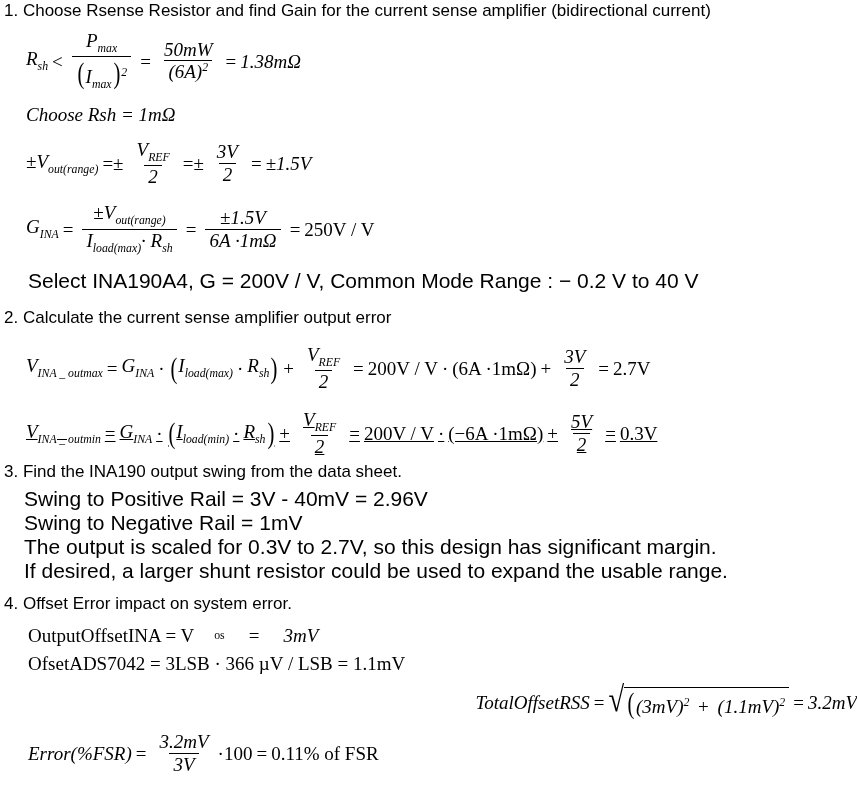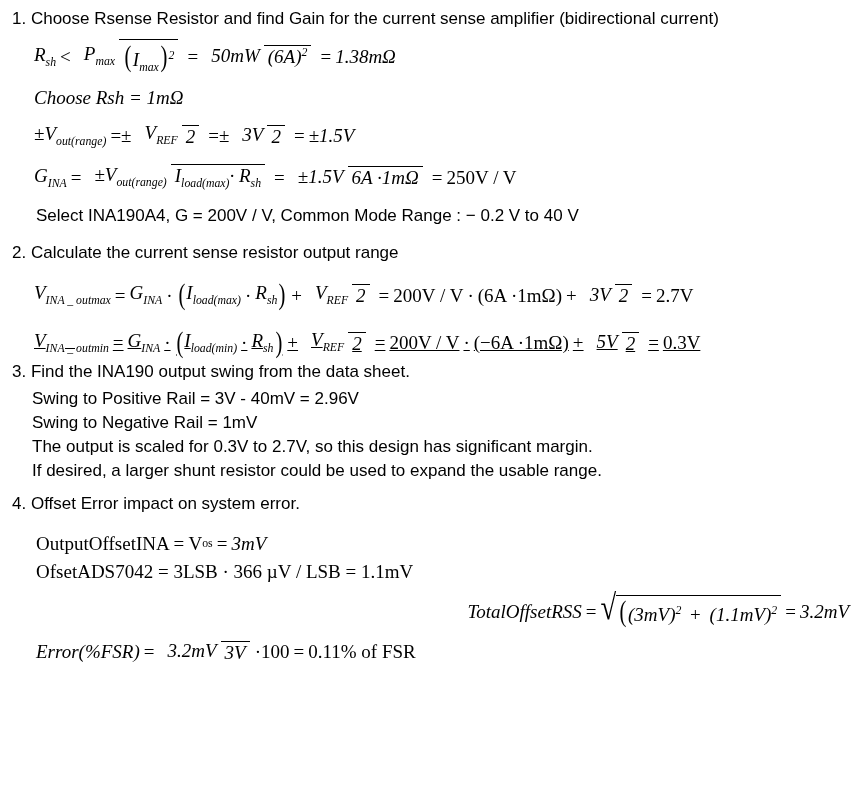--- a/index.html
+++ b/index.html
@@ -11,36 +11,36 @@
     width: 857px;
     height: 786px;
     font-family: "Liberation Sans", sans-serif;
     color: #000000;
     overflow: hidden;
   }
   .page {
     position: relative;
     width: 857px;
     height: 786px;
-    padding: 8px;
+    padding: 0;
     box-sizing: border-box;
   }
   .step {
     position: relative;
   }
   .step-head {
     font-size: 17px;
     line-height: 22px;
     white-space: nowrap;
   }
   .indent {
     padding-left: 24px;
   }
   .line {
-    font-size: 17px;
+    font-size: 21px;
     line-height: 24px;
     white-space: nowrap;
   }
   .mathline {
     font-family: "Liberation Serif", serif;
     font-style: italic;
     font-size: 19px;
     line-height: 1.0;
     white-space: nowrap;
     display: flex;
@@ -59,21 +59,21 @@
     vertical-align: sub;
     font-style: normal;
   }
   .sup {
     font-size: 0.62em;
     vertical-align: super;
     font-style: italic;
   }
   .frac {
     display: inline-flex;
-    flex-direction: row;
+    flex-direction: column;
     align-items: center;
     vertical-align: middle;
     margin: 0 5px;
     line-height: 1.05;
   }
   .frac .num {
     padding: 0 4px 1px 4px;
   }
   .frac .den {
     border-top: 1.4px solid #000;
@@ -171,21 +171,21 @@
     </div>
 
     <div class="line" style="padding-left:28px; margin-top:14px;">
       <span>Select INA190A4, G  =  200V / V,  Common Mode Range :   − 0.2  V  to 40  V</span>
     </div>
   </div>
 
   <div class="step" style="margin-top:14px;">
     <div class="step-head" style="padding-left:4px;">
       <span>2.</span>
-      <span>Calculate the current sense resistor output range</span>
+      <span>Calculate the current sense amplifier output error</span>
     </div>
 
     <div class="mathline" style="padding-left:26px; margin-top:16px;">
       <span><span class="var">V</span><span class="sub">INA _ outmax</span></span>
       <span class="op">=</span>
       <span><span class="var">G</span><span class="sub">INA</span></span>
       <span class="op">·</span>
       <span class="paren-big">(</span>
       <span><span class="var">I</span><span class="sub">load(max)</span></span>
       <span class="op">·</span>
@@ -248,21 +248,21 @@
     <div class="line indent">The output is scaled for 0.3V to 2.7V, so this design has significant margin.</div>
     <div class="line indent">If desired, a larger shunt resistor could be used to expand the usable range.</div>
   </div>
 
   <div class="step" style="margin-top:10px;">
     <div class="step-head" style="padding-left:4px;">
       <span>4.</span>
       <span>Offset Error impact on system error.</span>
     </div>
 
-    <div class="mathline" style="padding-left:28px; margin-top:19px; font-style:normal;">
+    <div class="mathline" style="padding-left:28px; margin-top:11px; font-style:normal;gap:20px;">
       <span>OutputOffsetINA = V</span>
         <span class="subn">os</span>
       <span class="op">=</span>
       <span class="var">3mV</span>
     </div>
 
     <div class="mathline" style="padding-left:28px; margin-top:9px; font-style:normal;">
       <span>OfsetADS7042 = 3LSB · 366 µV / LSB  = 1.1mV</span>
     </div>
 

